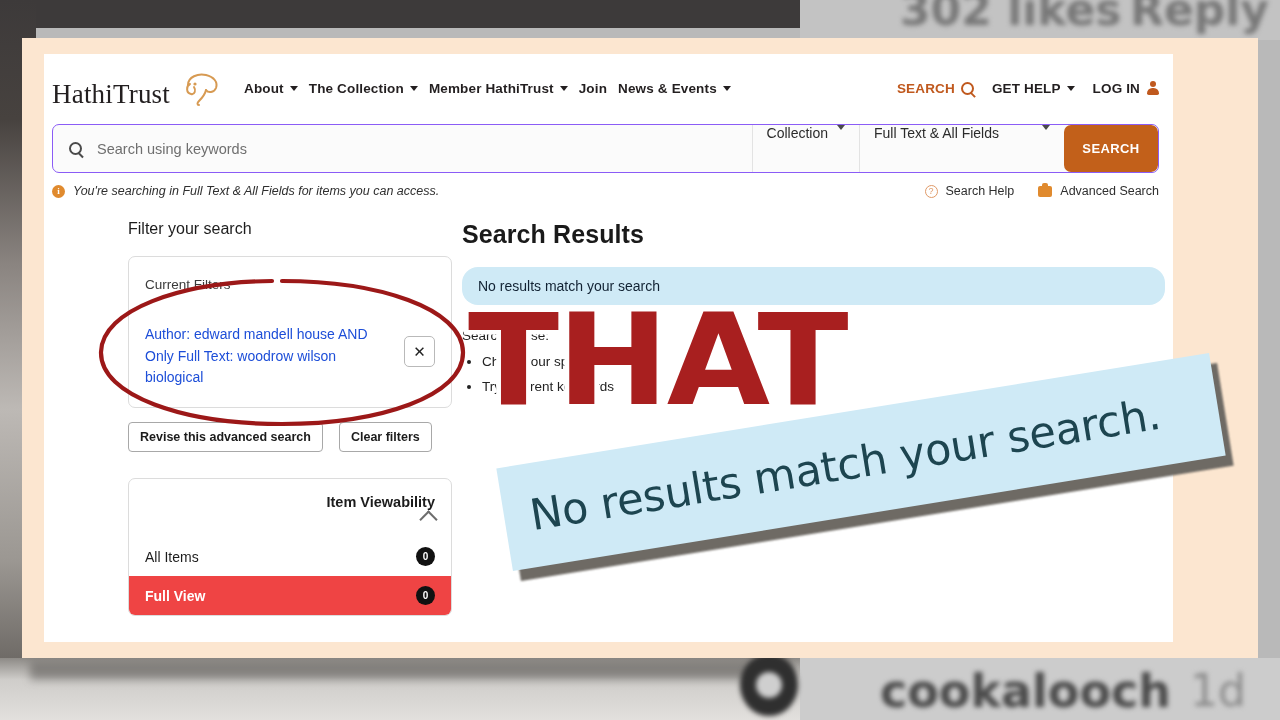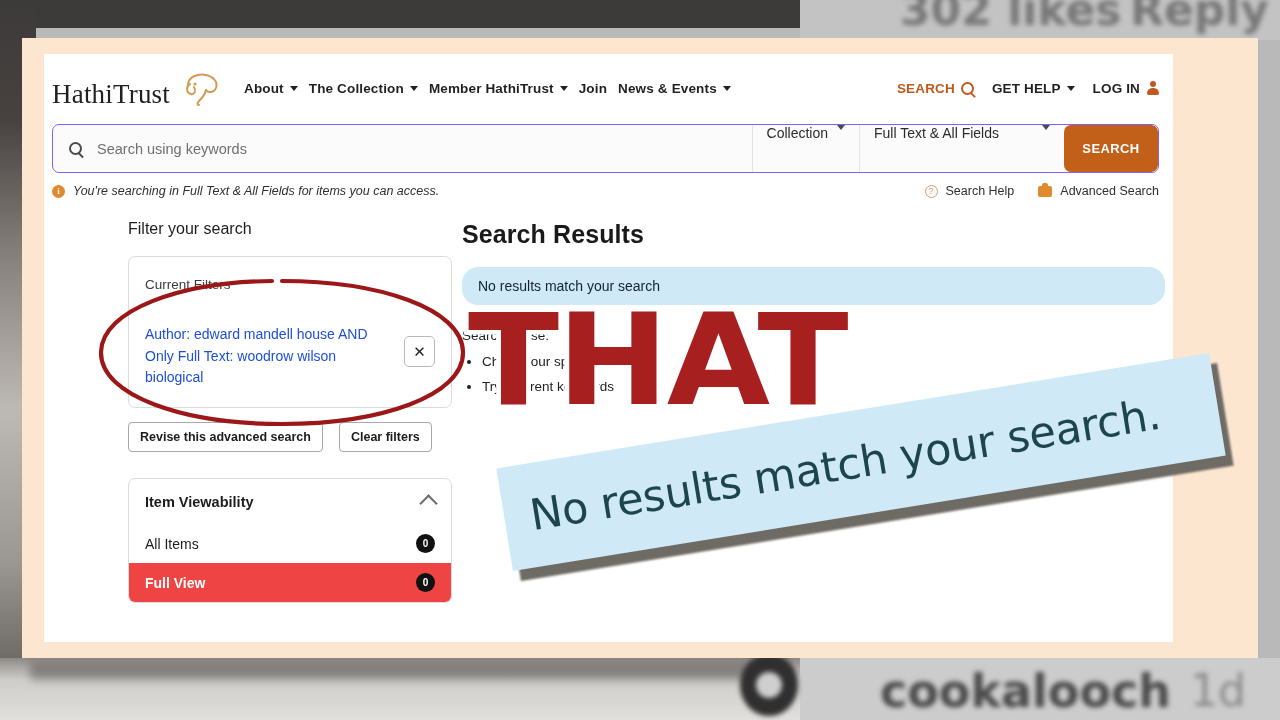--- a/index.html
+++ b/index.html
@@ -231,21 +231,21 @@
   .btn-outline {
     border: 1px solid #a8a8a8; border-radius: 4px; background: #fff;
     font-size: 12.5px; font-weight: 700; color: #1c1c1c;
     padding: 7px 11px; cursor: pointer;
     font-family: "Liberation Sans", sans-serif;
     white-space: nowrap;
   }
 
   #viewability-panel { margin-top: 26px; overflow: hidden; }
   #viewability-head {
-    display: flex; align-items: flex-start; padding: 15px 16px 14px 16px;
+    display: flex; align-items: flex-end; padding: 15px 16px 14px 16px; flex-direction: column;
   }
   #viewability-title { font-size: 14.5px; font-weight: 700; color: #1c1c1c; }
   .chevron-up {
     margin-left: auto; width: 13px; height: 13px;
     border-left: 2px solid #6d6d6d; border-top: 2px solid #6d6d6d;
     transform: rotate(45deg); position: relative; top: 3px;
   }
   .facet-row {
     display: flex; align-items: center; justify-content: space-between;
     padding: 10px 16px; font-size: 14px; color: #1c1c1c; cursor: pointer;

